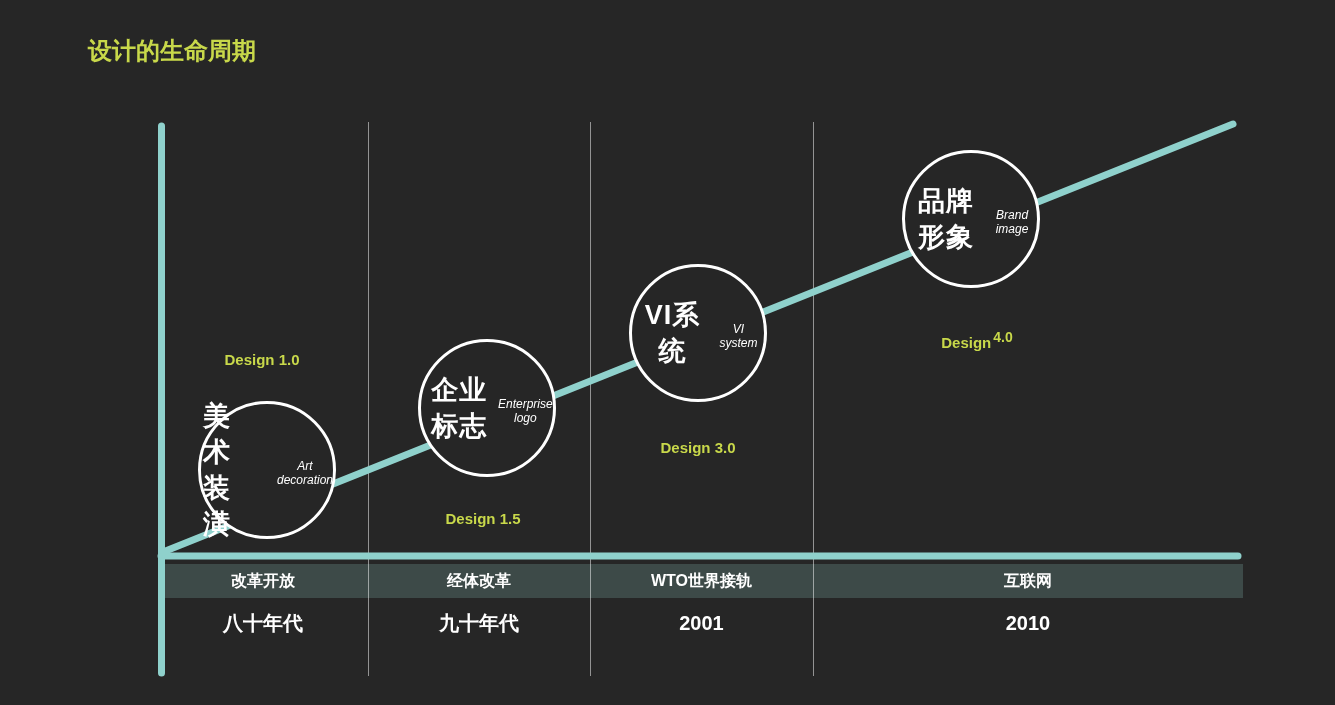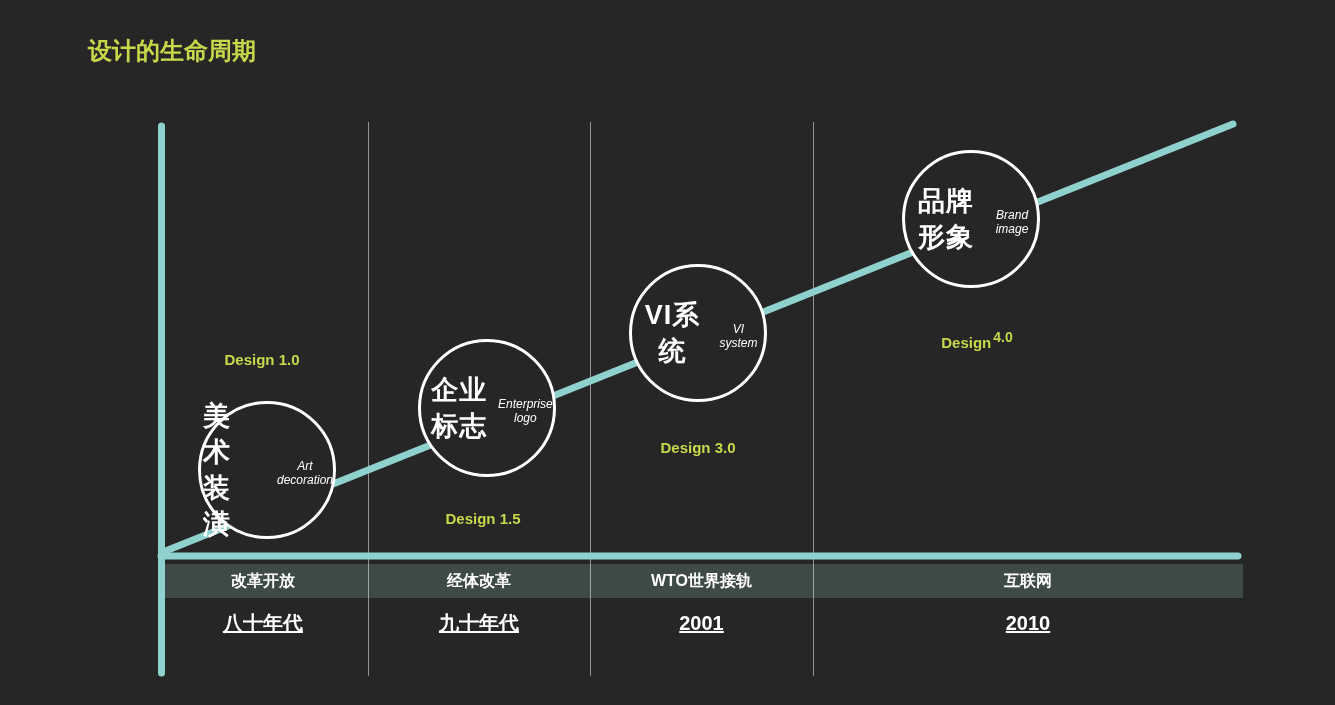--- a/index.html
+++ b/index.html
@@ -50,21 +50,20 @@
     display: flex;
     z-index: 1;
   }
   .year {
     display: flex;
     align-items: center;
     justify-content: center;
     font-size: 20px;
     font-weight: 600;
     color: var(--text, #ffffff);
-    text-decoration: underline;
   }
   .w1 { width: 210px; }
   .w2 { width: 222px; }
   .w3 { width: 223px; }
   .w4 { width: 430px; border-radius: 7px; }
   .lines {
     position: absolute;
     left: 0;
     top: 0;
     z-index: 2;

